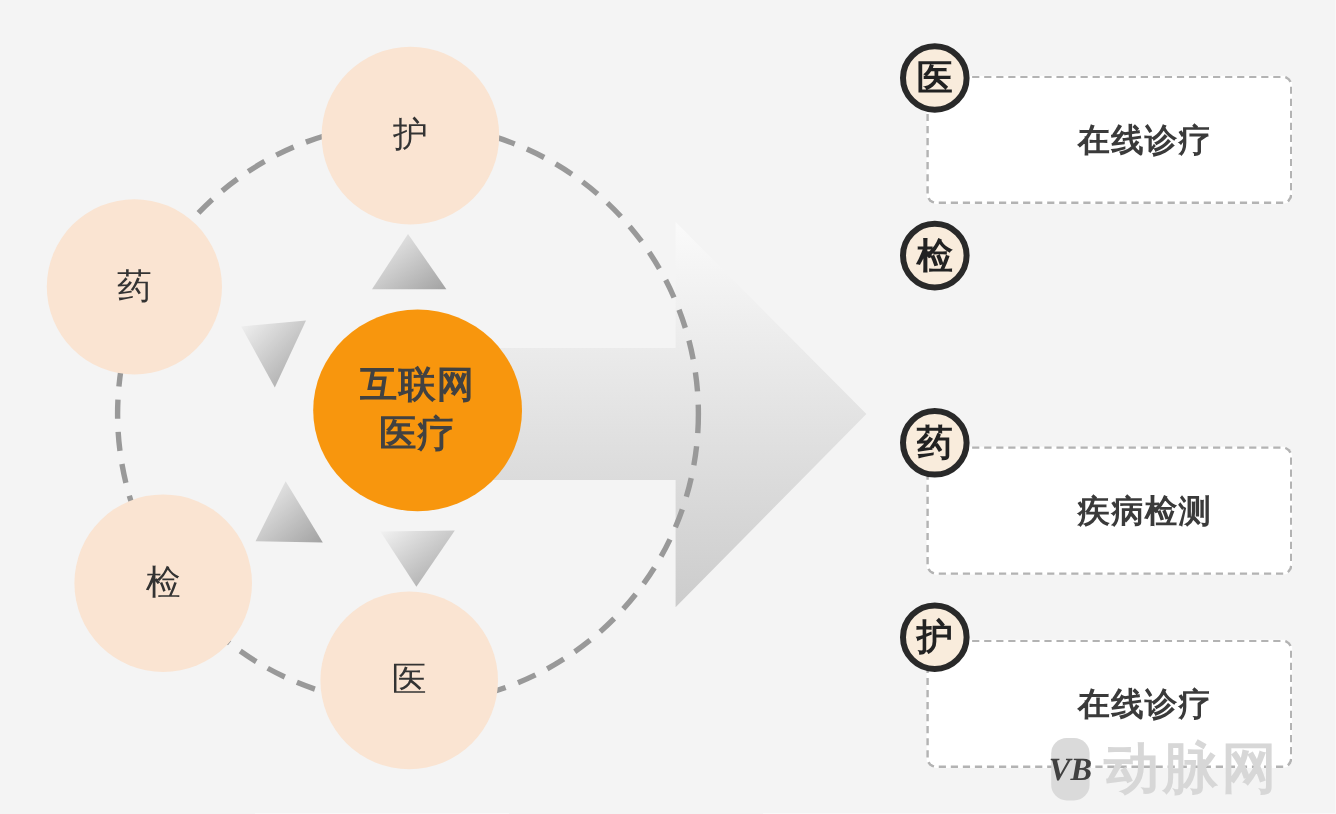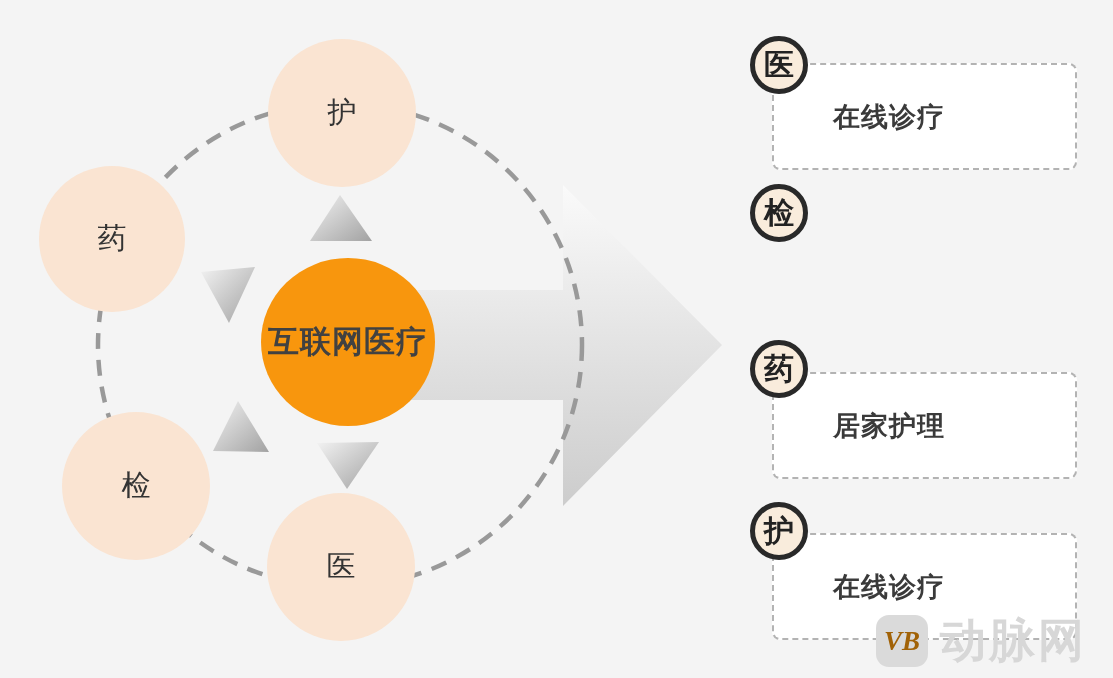--- a/index.html
+++ b/index.html
@@ -31,21 +31,21 @@
   .sat-yao  { left: 39px;  top: 166px; width: 146px; height: 146px; }
   .sat-jian { left: 62px;  top: 412px; }
   .sat-yi   { left: 267px; top: 493px; }
   
   .center-circle {
     position: absolute;
     left: 261px; top: 258px;
     width: 174px; height: 168px;
     border-radius: 50%;
     background: #f8960d;
-    display: flex; flex-direction: row;
+    display: flex; flex-direction: column;
     align-items: center; justify-content: center;
     z-index: 4;
     color: #414141;
     font-size: 31px; font-weight: bold;
     line-height: 1.32;
     letter-spacing: 1px;
   }
   
   .legend-box {
     position: absolute;
@@ -54,20 +54,21 @@
     box-sizing: border-box;
     background: #ffffff;
     border: 2px dashed #b3b3b3;
     border-radius: 8px;
     display: flex; align-items: center;
     padding-left: 59px;
     font-size: 27px; font-weight: bold;
     color: #3a3a3a;
     letter-spacing: 1px;
     z-index: 2;
+    justify-content: center;
   }
   .box-0 { top: 63px;  }
   .box-1 { top: 213px; }
   .box-2 { top: 372px; }
   .box-3 { top: 533px; }
   .badge {
     position: absolute;
     left: 750px;
     width: 48px; height: 48px;
     border-radius: 50%;
@@ -83,25 +84,25 @@
   .badge-2 { top: 340px; }
   .badge-3 { top: 502px; }
   
   .watermark {
     position: absolute;
     left: 876px; top: 610px;
     display: flex; align-items: center;
     z-index: 5;
   }
   .wm-logo {
-    width: 52px; height: 52px;
+    width: 32px; height: 52px;
     border-radius: 13px;
     background: #dadada;
     display: flex; align-items: center; justify-content: center;
-    color: #a16207;
+    color: #404040;
     font-size: 27px; font-weight: bold; font-style: italic;
     font-family: "Liberation Serif", "DejaVu Serif", serif;
   }
   .wm-text {
     margin-left: 12px;
     font-size: 46px; font-weight: bold;
     color: #d7d7d7;
     letter-spacing: 3px;
     font-family: Liberation Serif, serif;
   }
@@ -159,21 +160,21 @@
   </div>
 
   <div class="badge badge-1">
     <span>检</span>
   </div>
 
   <div class="badge badge-2">
     <span>药</span>
   </div>
   <div class="legend-box box-2">
-    <span>居家护理</span>
+    <span>疾病检测</span>
   </div>
 
   <div class="badge badge-3">
     <span>护</span>
   </div>
   <div class="legend-box box-3">
     <span>在线诊疗</span>
   </div>
 
   <div class="watermark">

